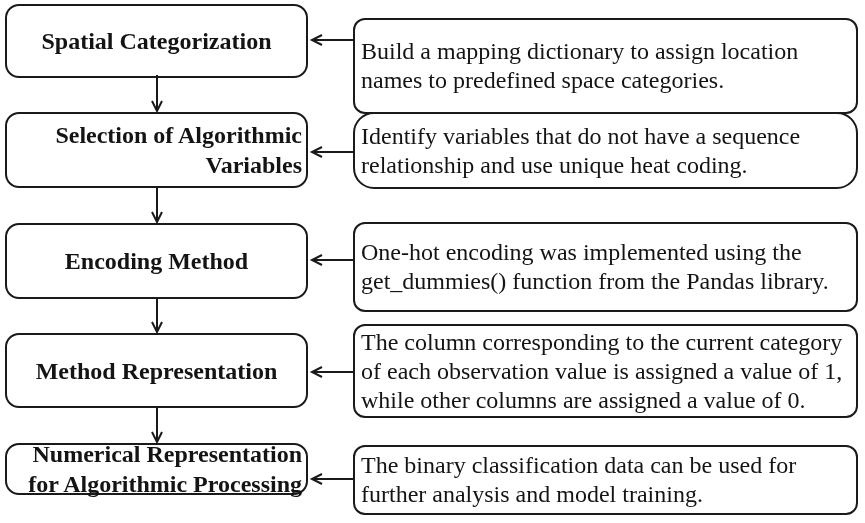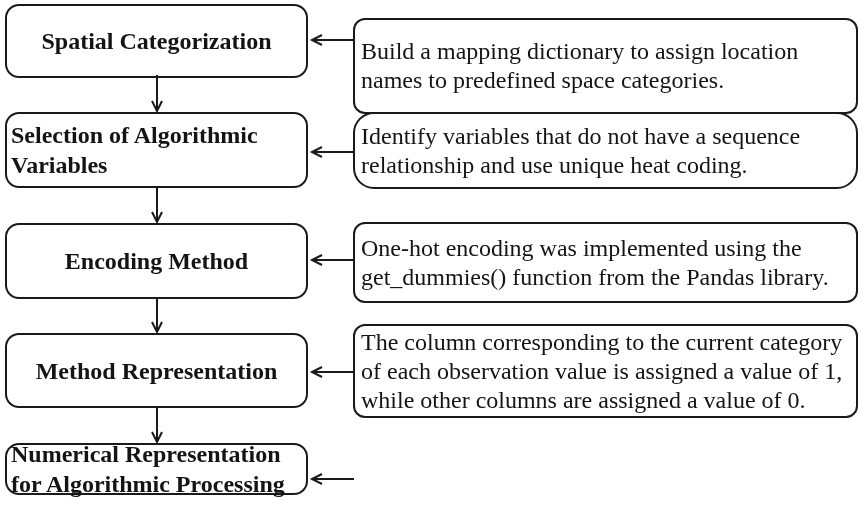--- a/index.html
+++ b/index.html
@@ -18,21 +18,21 @@
     overflow:hidden;
   }
   .step{
     position:absolute;
     left:5px;width:303px;
     box-sizing:border-box;
     border:2px solid var(--line);
     border-radius:14px;
     background:var(--box-fill);
     display:flex;align-items:center;justify-content:center;
-    text-align:left;
+    text-align:right;
     font-weight:bold;
     font-size:24px;line-height:30px;
     padding:0 4px;
   }
   .note{
     position:absolute;
     left:353px;width:505px;
     box-sizing:border-box;
     border:2px solid var(--line);
     border-radius:12px;
@@ -42,21 +42,21 @@
     font-size:24px;line-height:29px;
     padding:0 8px 0 6px;
   }
   .s0{top:4px;height:74px;}
   .s1{top:112px;height:76px;}
   .s2{top:223px;height:76px;}
   .s3{top:333px;height:75px;}
   .s4{top:443px;height:52px;}
   .n0{top:4px;height:96px;margin-top:14px;}
   .n1{top:112px;height:77px;border-radius:21px;}
-  .n2{top:222px;height:81px;justify-content:center;}
+  .n2{top:222px;height:90px;justify-content:center;}
   .n3{top:324px;height:94px;}
   .n4{top:445px;height:70px;}
   .arrow{position:absolute;display:block;color:var(--line);}
   .h0{top:32px;}
   .h1{top:144px;}
   .h2{top:252px;}
   .h3{top:364px;}
   .h4{top:471px;}
   .harrow{left:309px;}
   .varrow{left:149px;}
@@ -91,20 +91,23 @@
   </div>
   <div class="note n1">
     <span>Identify variables that do not have a sequence relationship and use unique heat coding.</span>
   </div>
   <div class="note n2">
     <span>One-hot encoding was implemented using the get_dummies() function from the Pandas library.</span>
   </div>
   <div class="note n3">
     <span>The column corresponding to the current category of each observation value is assigned a value of 1, while other columns are assigned a value of 0.</span>
   </div>
+  <div class="note n4">
+    <span>The binary classification data can be used for further analysis and model training.</span>
+  </div>
 
   <svg class="arrow harrow h0" width="46" height="16" viewBox="0 0 46 16">
     <line x1="45" y1="8" x2="3" y2="8" stroke="currentColor" stroke-width="2"></line>
     <polyline points="13,3 3,8 13,13" fill="none" stroke="currentColor" stroke-width="2"></polyline>
   </svg>
   <svg class="arrow harrow h1" width="46" height="16" viewBox="0 0 46 16">
     <line x1="45" y1="8" x2="3" y2="8" stroke="currentColor" stroke-width="2"></line>
     <polyline points="13,3 3,8 13,13" fill="none" stroke="currentColor" stroke-width="2"></polyline>
   </svg>
   <svg class="arrow harrow h2" width="46" height="16" viewBox="0 0 46 16">

